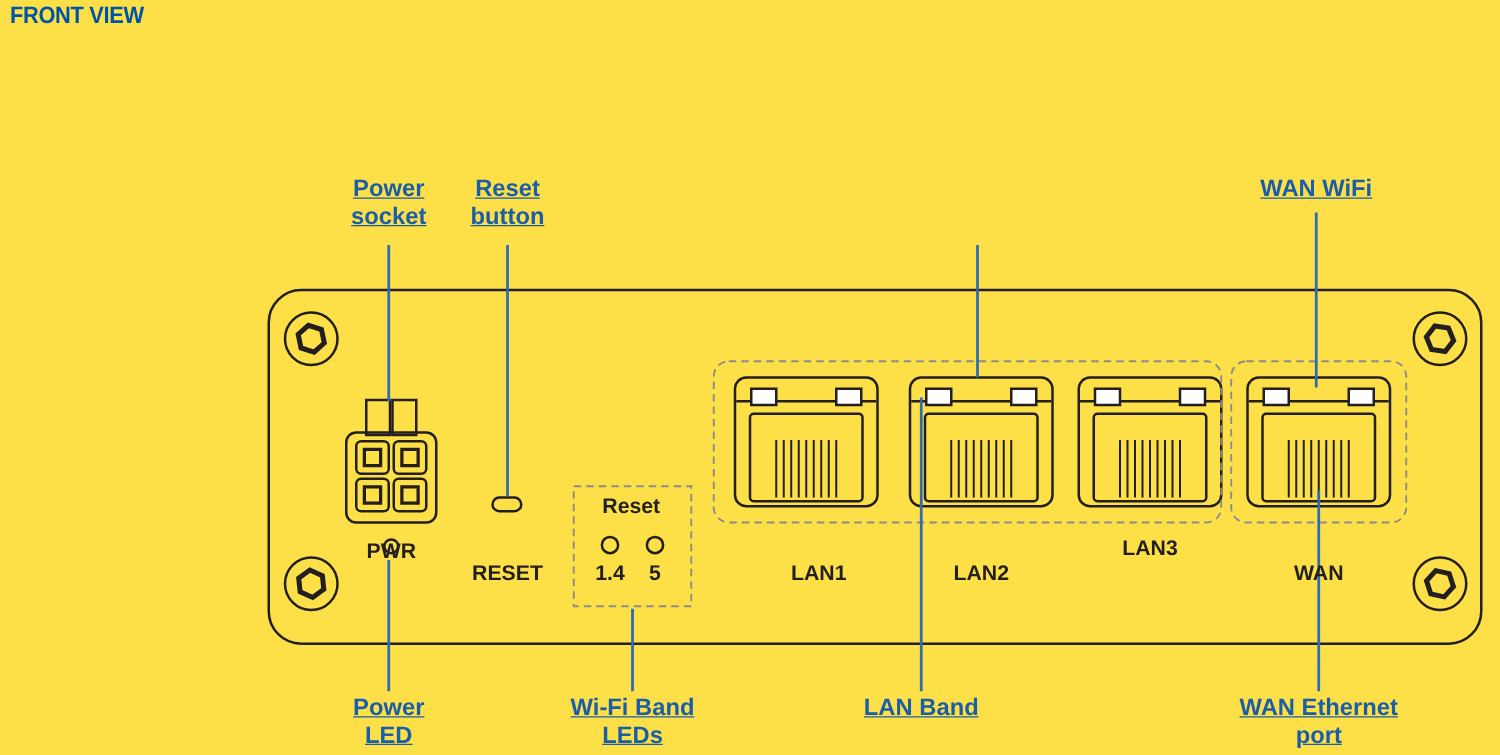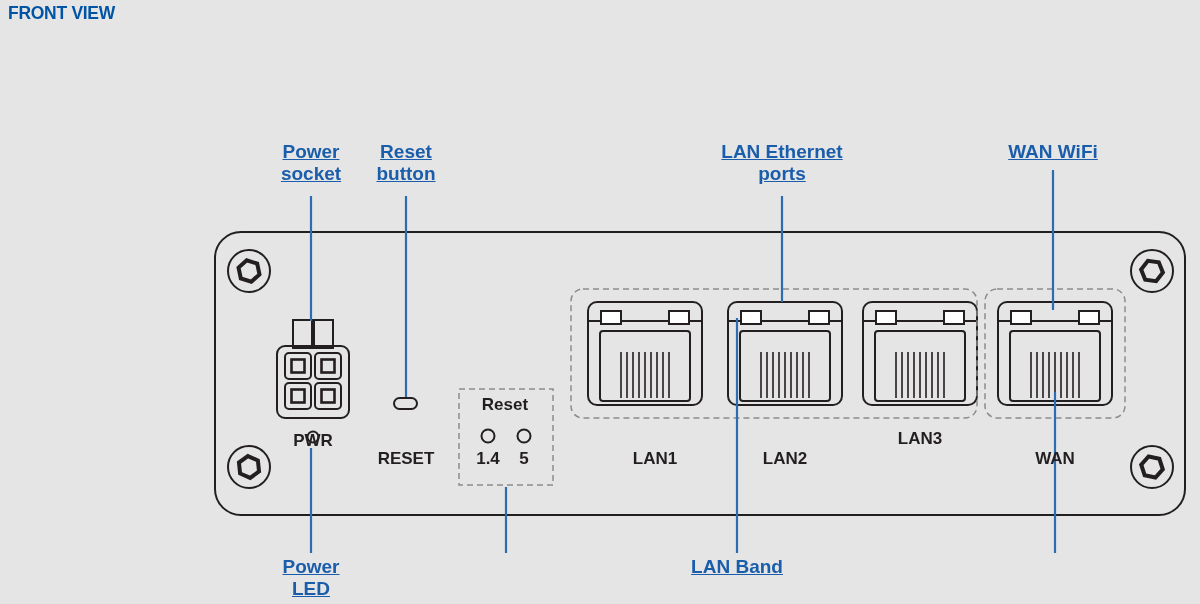--- a/index.html
+++ b/index.html
@@ -1,16 +1,16 @@
 <!DOCTYPE html>
 <html><head>
 <meta charset="utf-8">
 <style>
   html,body{margin:0;padding:0;background:#fff;}
-  .stage{position:relative;width:1200px;height:604px;background:#e5e5e5;overflow:hidden;
+  .stage{position:relative;width:1200px;height:604px;background:#fde047;overflow:hidden;
          font-family:"Liberation Sans",sans-serif;}
   .art{position:absolute;left:0;top:0;}
   .title{position:absolute;left:8px;top:3px;color:#0054a6;
          font:700 19px/1 "Liberation Sans",sans-serif;letter-spacing:-0.3px;
          transform:scaleX(0.92);transform-origin:left top;}
   .callout{position:absolute;transform:translateX(-50%);text-align:center;
            white-space:pre-line;color:#1a5dab;
            font:700 19px/1.16 "Liberation Sans",sans-serif;text-decoration:underline;}
   .plabel{position:absolute;transform:translateX(-50%);color:#231f20;
           font:700 17px/1 "Liberation Sans",sans-serif;}
@@ -100,27 +100,29 @@
       <path d="M1055 392 V553"></path>
     </g>
   </svg>
 
   <div class="title">FRONT VIEW</div>
 
   <div class="callout" style="left:311px;top:141px">Power
 socket</div>
   <div class="callout" style="left:406px;top:141px">Reset
 button</div>
-  <div class="callout" style="left:782px;top:141px">LAN Ethernet
-ports</div>
   <div class="callout" style="left:1053px;top:141px">WAN WiFi</div>
 
   <div class="callout" style="left:311px;top:556px">Power
 LED</div>
+  <div class="callout" style="left:506px;top:556px">Wi-Fi Band
+LEDs</div>
   <div class="callout" style="left:737px;top:556px">LAN Band</div>
+  <div class="callout" style="left:1055px;top:556px">WAN Ethernet
+port</div>
 
   <div class="plabel" style="left:313px;top:432px">PWR</div>
   <div class="plabel" style="left:406px;top:450px">RESET</div>
   <div class="plabel" style="left:505px;top:396px">Reset</div>
   <div class="plabel" style="left:488px;top:450px">1.4</div>
   <div class="plabel" style="left:524px;top:450px">5</div>
   <div class="plabel" style="left:655px;top:450px">LAN1</div>
   <div class="plabel" style="left:785px;top:450px">LAN2</div>
   <div class="plabel" style="left:920px;top:430px">LAN3</div>
   <div class="plabel" style="left:1055px;top:450px">WAN</div>

